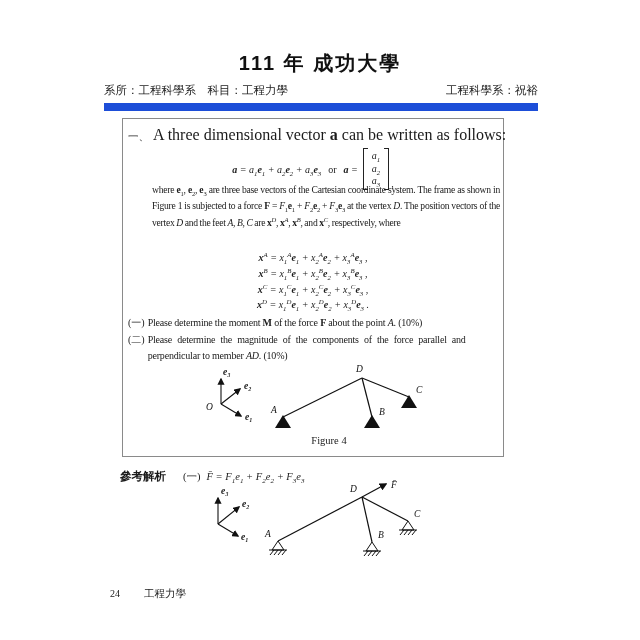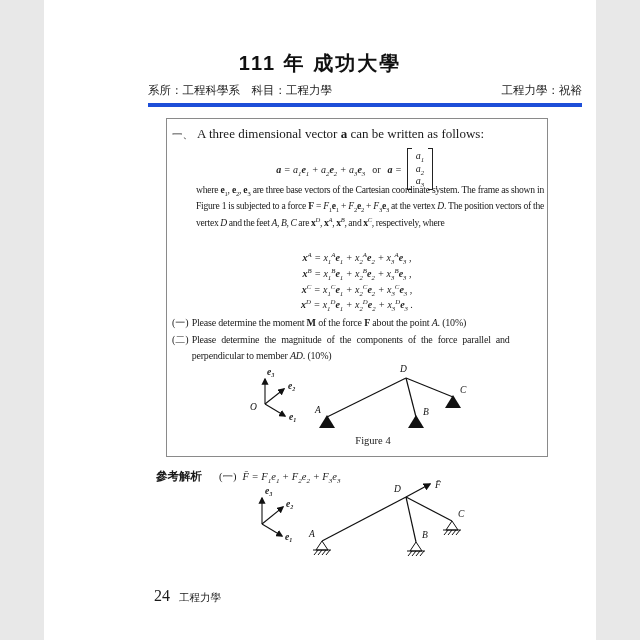--- a/index.html
+++ b/index.html
@@ -1,32 +1,32 @@
 <!DOCTYPE html>
 <html><head>
 <meta charset="utf-8">
 <style>
   html,body{margin:0;padding:0;background:#e8e8e8;}
-  .page{position:relative;width:552px;height:640px;background:#ffffff;margin:0 auto;
+  .page{position:relative;width:640px;height:640px;background:#ffffff;margin:0 auto;
         font-family:"Liberation Serif",serif;color:#1a1a1a;overflow:hidden;}
 
   .title{position:absolute;top:50px;left:0;width:100%;text-align:center;margin:0;
          font-family:"Liberation Sans",sans-serif;font-weight:bold;font-size:20px;
          letter-spacing:2px;color:#111;}
 
   .meta{position:absolute;left:104px;top:83px;width:434px;display:flex;
         justify-content:space-between;font-family:"Liberation Sans",sans-serif;
-        font-size:11.5px;color:#222;padding-bottom:5px;border-bottom:4px solid #1d4ed8;}
+        font-size:11.5px;color:#222;padding-bottom:5px;border-bottom:8px solid #1d4ed8;}
 
   .problem-box{position:absolute;left:122px;top:118px;width:380px;height:337px;
                border:1px solid #8a8a8a;}
 
   .intro{position:absolute;left:5px;top:7px;display:flex;align-items:baseline;white-space:nowrap;}
   .cn-marker{font-family:"Liberation Sans",sans-serif;font-size:10.5px;margin-right:4px;}
-  .intro-text{font-size:13px;text-align:right;}
+  .intro-text{font-size:16px;text-align:right;}
 
   .eq-main{position:absolute;left:0;top:22px;width:100%;height:56px;display:flex;
            justify-content:center;align-items:center;}
   .math{font-style:italic;font-size:10px;white-space:nowrap;}
   .math b{font-weight:bold;}
   sup,sub{font-size:68%;line-height:0;}
   .eq-or{font-size:10px;margin:0 7px;}
   .mtx{display:inline-flex;align-items:stretch;margin-left:5px;}
   .br{width:4px;border:1px solid #222;}
   .br-l{border-right:none;}
@@ -43,45 +43,45 @@
   .question{position:absolute;left:5px;display:flex;align-items:baseline;}
   .q1{top:196px;}
   .q2{top:213px;}
   .q-marker{font-size:10px;margin-right:3px;flex:0 0 auto;}
   .q-text{font-size:10px;line-height:16px;letter-spacing:-0.2px;width:318px;text-align:justify;}
 
   .fig1-svg{position:absolute;left:66px;top:243px;}
   .caption{position:absolute;left:146px;top:316px;width:120px;text-align:center;
            font-size:10.5px;color:#222;}
 
-  .solution-row{position:absolute;left:112px;top:461px;display:flex;align-items:baseline;}
+  .solution-row{position:absolute;left:120px;top:461px;display:flex;align-items:baseline;}
   .solution-heading{font-family:"Liberation Sans",sans-serif;font-weight:bold;
                     font-size:11.5px;margin-right:17px;}
   .solution-marker{font-size:10.5px;margin-right:6px;}
   .solution-formula{font-size:10.5px;margin-top:10px;}
 
   .sol-svg{position:absolute;left:195px;top:479px;}
 
   .footer{position:absolute;left:110px;top:587px;display:flex;align-items:baseline;}
-  .footer-num{font-size:16px;margin-right:9px;}
+  .footer-num{font-size:10px;margin-right:24px;}
   .footer-book{font-family:"Liberation Sans",sans-serif;font-size:10.5px;}
 
   .fl{font-family:"Liberation Serif",serif;font-style:italic;font-size:9.5px;fill:#111;}
   .flb{font-weight:bold;}
 </style>
 </head>
 <body>
 
 <div class="page">
 
   <h1 class="title">111 年  成功大學</h1>
 
   <div class="meta">
     <span>系所：工程科學系　科目：工程力學</span>
-    <span>工程力學：祝裕</span>
+    <span>工程科學系：祝裕</span>
   </div>
 
   <div class="problem-box">
 
     <div class="intro">
       <span class="cn-marker">一、</span>
       <span class="intro-text">A three dimensional vector <b>a</b> can be written as follows:</span>
     </div>
 
     <div class="eq-main">

